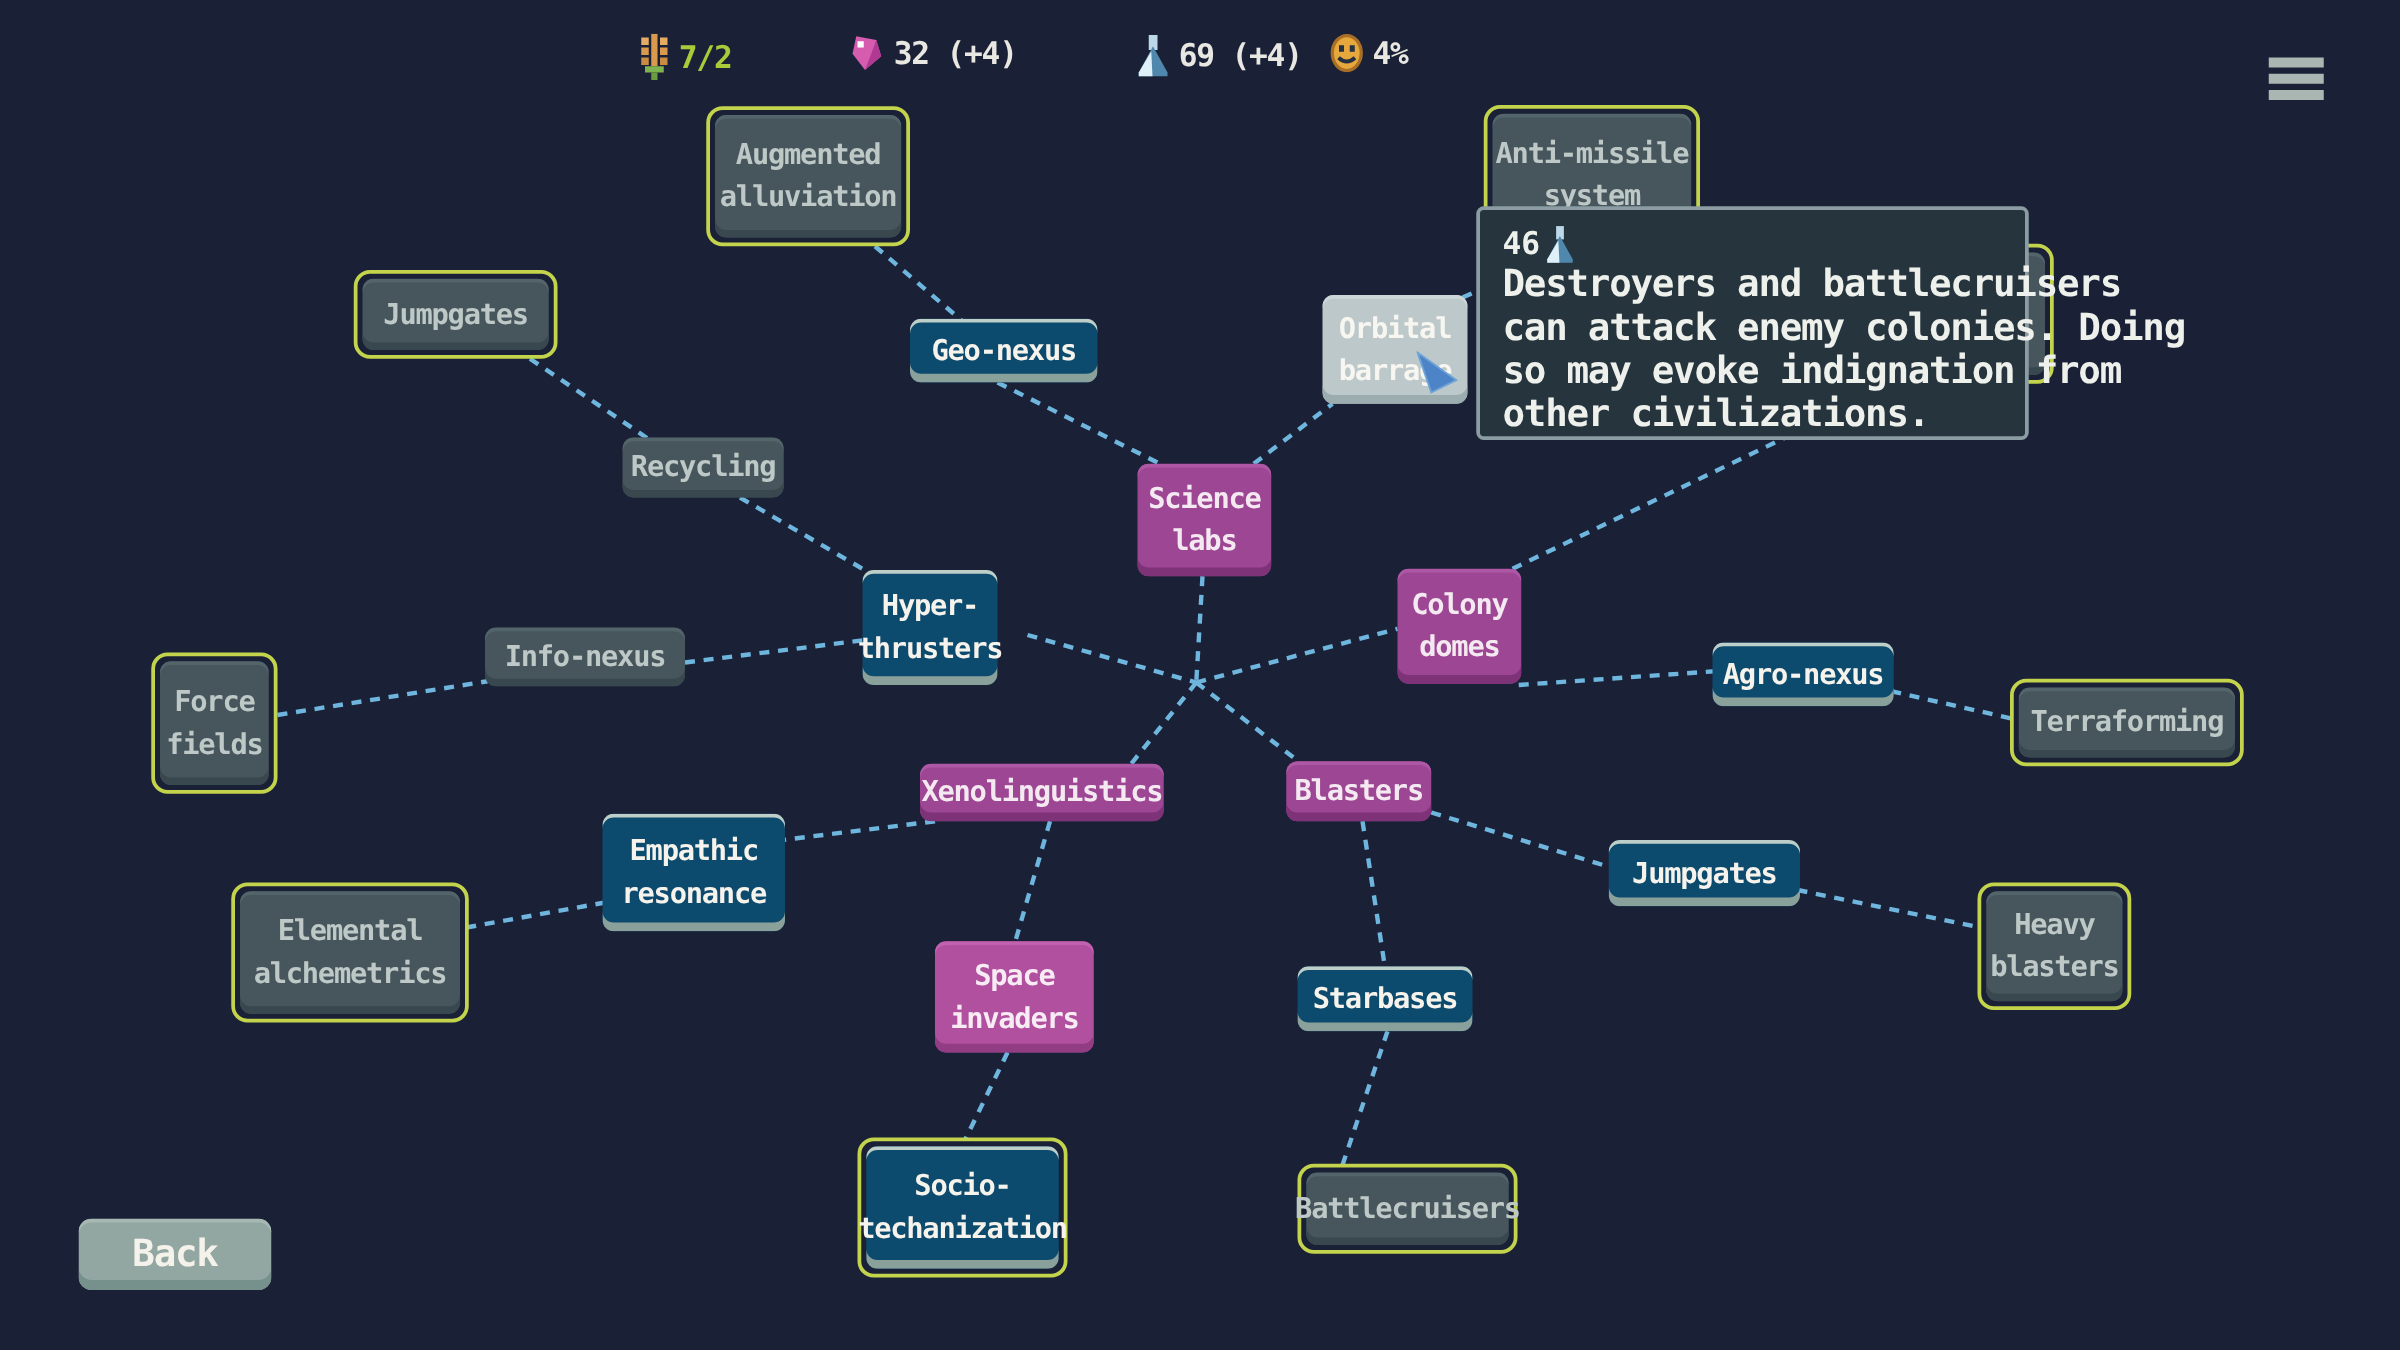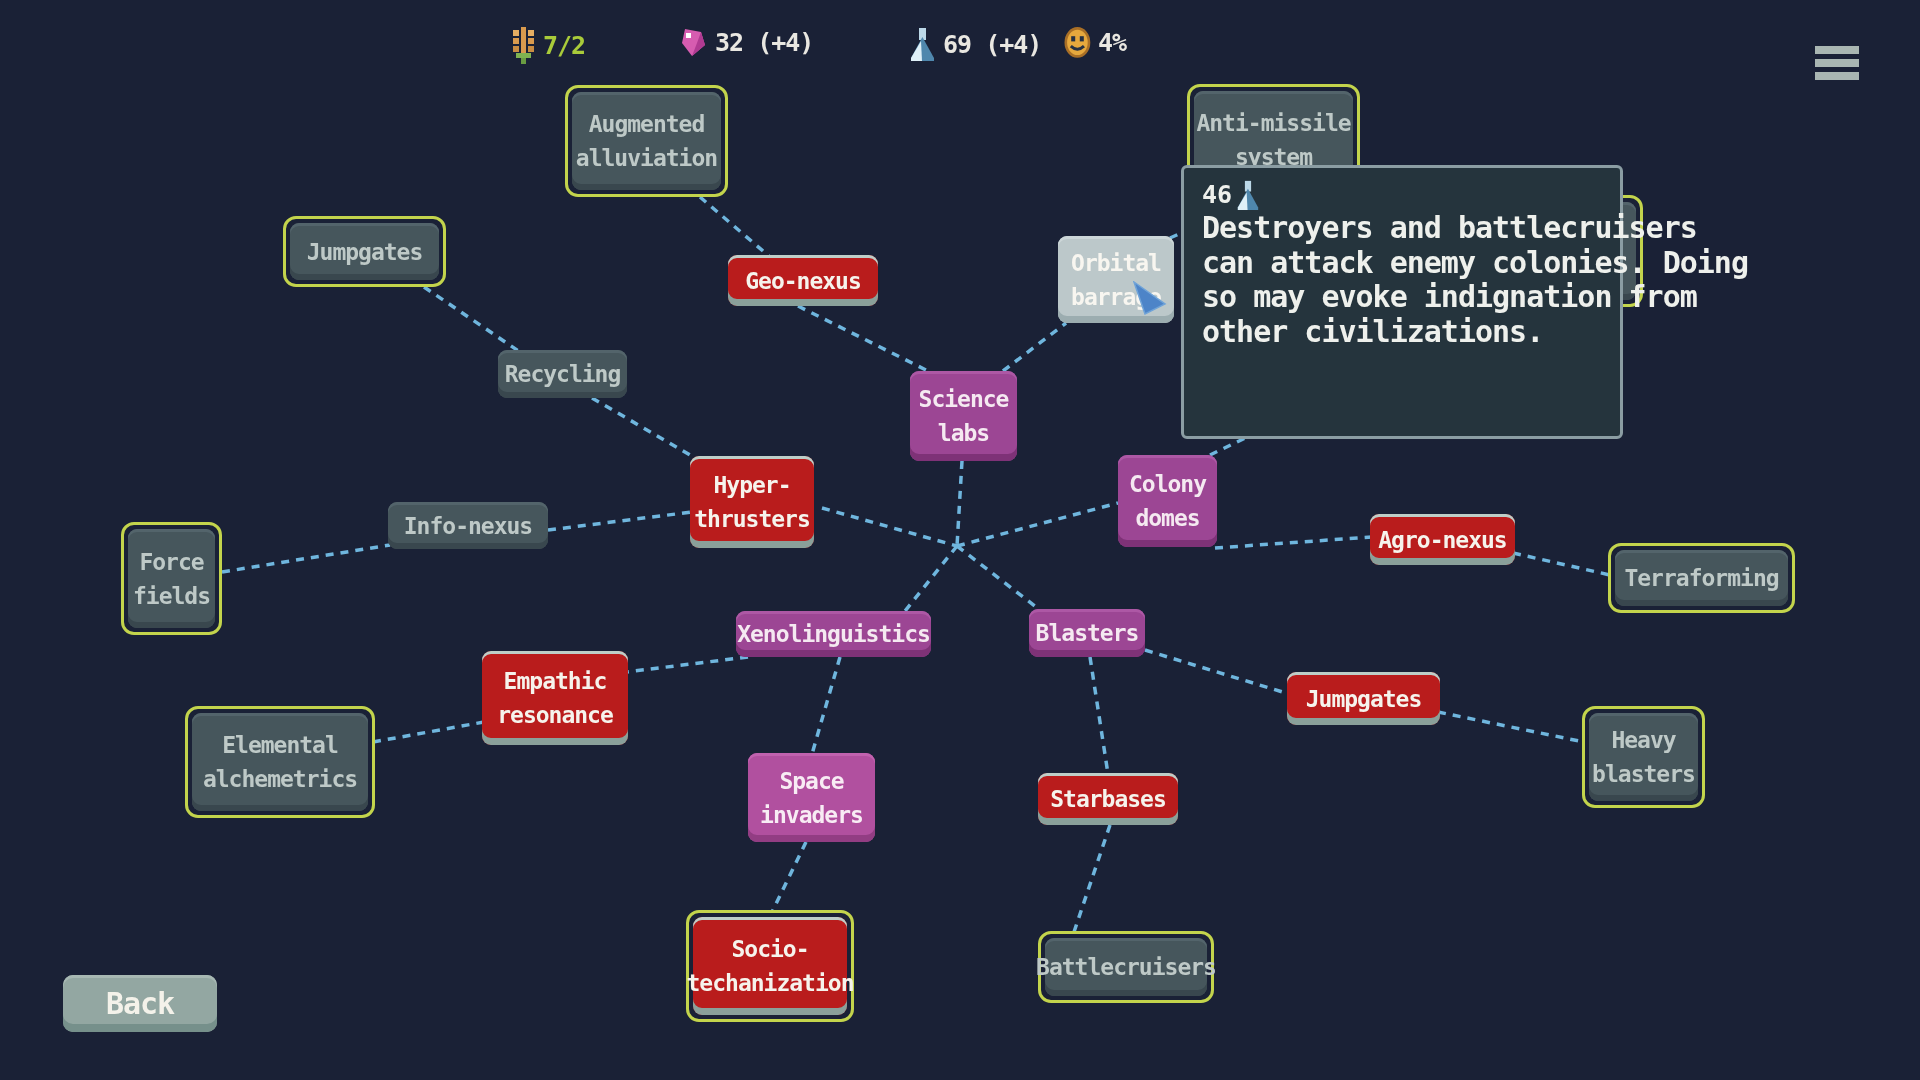--- a/index.html
+++ b/index.html
@@ -10,21 +10,21 @@
     image-rendering:pixelated;
   }
   svg.edges{position:absolute;left:0;top:0;z-index:1;}
   
   .node{
     position:absolute;z-index:2;border-radius:9px;
     display:flex;flex-direction:column;align-items:center;justify-content:center;
     font-weight:bold;font-size:23px;line-height:34px;
     letter-spacing:-1px;white-space:nowrap;
   }
-  .node-light{background:#b91c1c;color:#f6f3ec;box-shadow:inset 0 -7px 0 #8aa09a, inset 0 3px 0 #becec8;}
+  .node-light{background:#0c4a6e;color:#f6f3ec;box-shadow:inset 0 -7px 0 #8aa09a, inset 0 3px 0 #becec8;}
   .node-hover{background:#bcc8ca;color:#f8f6f0;box-shadow:inset 0 -7px 0 #9cadb0, inset 0 3px 0 #ccd6d8;}
   .node-dark{background:#46565c;color:#bec9c7;box-shadow:inset 0 -6px 0 #39474e, inset 0 3px 0 #53646b;}
   .node-magenta{background:#9c4694;color:#f5e9f1;box-shadow:inset 0 -7px 0 #7e3277, inset 0 3px 0 #ad58a5;}
   .node-magenta2{background:#b1509f;color:#f8ecf4;box-shadow:inset 0 -7px 0 #923d83, inset 0 3px 0 #c162af;}
   .frame{
     position:absolute;z-index:2;border:3px solid #c3d44c;border-radius:13px;
     padding:4px;box-sizing:border-box;
   }
   .frame .node{position:relative;width:100%;height:100%;z-index:auto;}
   .under-tip{z-index:2;}
@@ -170,21 +170,21 @@
 
   <div class="node node-dark" style="left:498px;top:350px;width:129px;height:48px;">
     <span>Recycling</span>
   </div>
 
   <div class="node node-magenta" style="left:910px;top:371px;width:107px;height:90px;">
     <span>Science</span>
       <span>labs</span>
   </div>
 
-  <div class="node node-light" style="left:690px;top:456px;width:124px;height:92px;">
+  <div class="node node-light" style="left:690px;top:456px;width:108px;height:92px;">
     <span>Hyper-</span>
       <span>thrusters</span>
   </div>
 
   <div class="node node-magenta" style="left:1118px;top:455px;width:99px;height:92px;">
     <span>Colony</span>
       <span>domes</span>
   </div>
 
   <div class="node node-dark" style="left:388px;top:502px;width:160px;height:47px;">
@@ -254,21 +254,21 @@
         <span>techanization</span>
       </div>
   </div>
 
   <div class="frame" style="left:1038px;top:931px;width:176px;height:72px;">
     <div class="node node-dark">
         <span>Battlecruisers</span>
       </div>
   </div>
 
-  <div class="tooltip" style="left:1181px;top:165px;width:442px;height:274px;">
+  <div class="tooltip" style="left:1181px;top:165px;width:442px;height:187px;">
     <div class="cost">
       <span>46</span>
       <svg width="24" height="31" viewBox="0 0 13.5 17.5">
         <rect x="5" y="0.5" width="3.5" height="6" fill="#bcd8e8"></rect>
         <polygon points="6.7,5 12.5,15.5 12.5,17 1,17 1,15.5" fill="#4f87ad"></polygon>
         <polygon points="6,7 1,15.5 1,17 6.5,17" fill="#dff0f8"></polygon>
       </svg>
     </div>
     <div class="tline">Destroyers and battlecruisers</div>
     <div class="tline">can attack enemy colonies. Doing</div>

